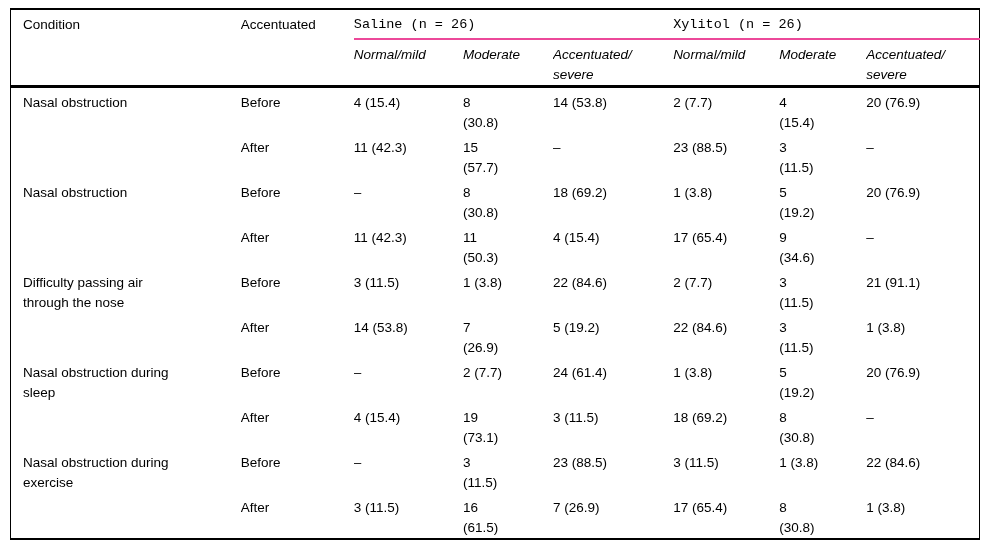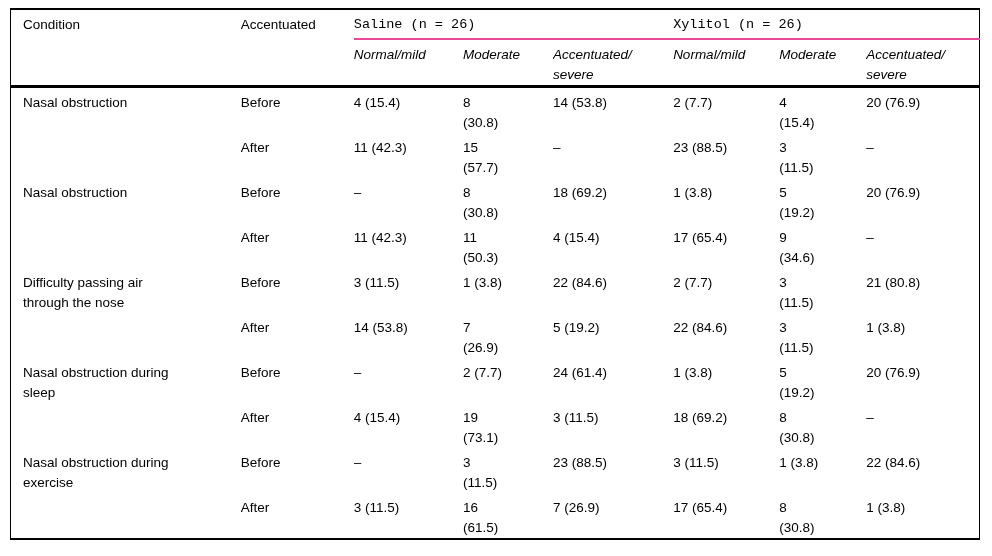--- a/index.html
+++ b/index.html
@@ -135,21 +135,21 @@
         <tr>
           <td class="c1" rowspan="2">Difficulty passing air
 through the nose</td>
           <td>Before</td>
           <td>3 (11.5)</td>
           <td>1 (3.8)</td>
           <td>22 (84.6)</td>
           <td>2 (7.7)</td>
           <td>3
 (11.5)</td>
-          <td>21 (80.8)</td>
+          <td>21 (91.1)</td>
         </tr>
         <tr>
           <td>After</td>
           <td>14 (53.8)</td>
           <td>7
 (26.9)</td>
           <td>5 (19.2)</td>
           <td>22 (84.6)</td>
           <td>3
 (11.5)</td>

